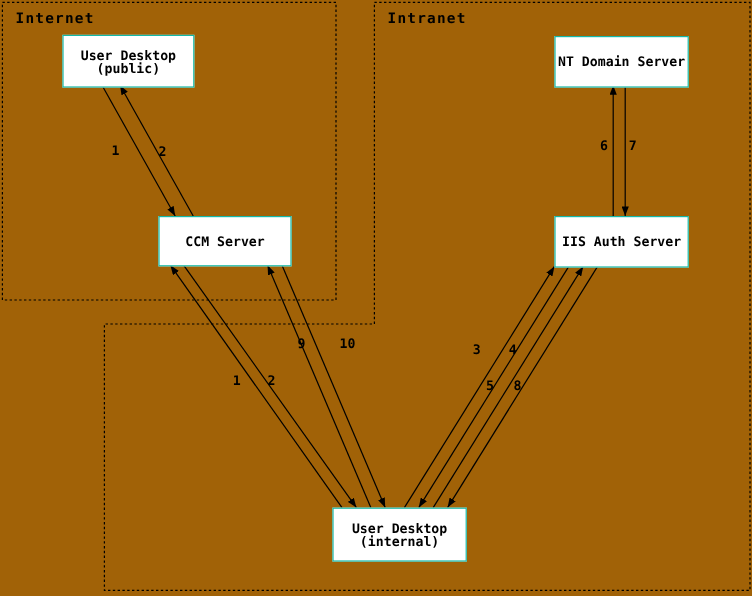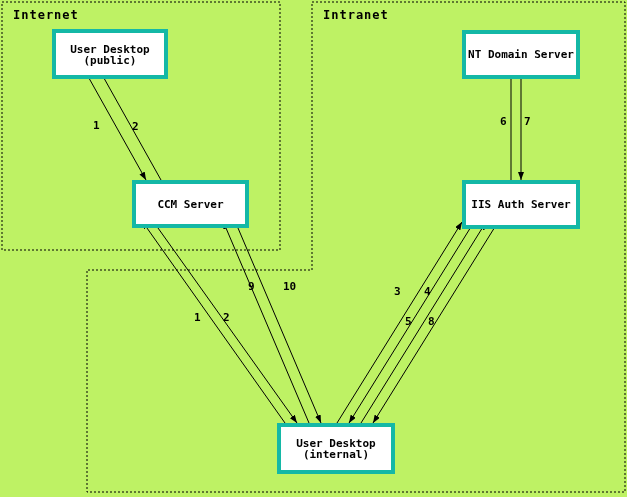--- a/index.html
+++ b/index.html
@@ -1,32 +1,32 @@
 <!DOCTYPE html>
 <html><head>
 <meta charset="utf-8">
 <style>
   html,body{margin:0;padding:0;background:#ffffff;}
   .stage{
     position:relative;
     width:627px;height:497px;
-    background:#bef264;
+    background:#a16207;
     font-family:"DejaVu Sans Mono","Liberation Mono",monospace;
     overflow:hidden;
   }
   .stage svg{position:absolute;left:0;top:0;}
   .zone-label{
     position:absolute;
     font-size:12px;font-weight:bold;color:#000;
     letter-spacing:1px;white-space:nowrap;
   }
   .node{
     position:absolute;
     background:#ffffff;
-    border:4px solid #14b8a6;
+    border:1px solid #14b8a6;
     display:flex;flex-direction:column;
     align-items:center;justify-content:center;
     text-align:center;color:#000;
   }
   .node .title{font-size:11px;font-weight:bold;white-space:nowrap;line-height:13px;}
   .node .subtitle{font-size:11px;font-weight:bold;white-space:nowrap;line-height:10px;}
   .step-label{
     position:absolute;
     font-size:11px;font-weight:bold;color:#000;
     white-space:nowrap;

